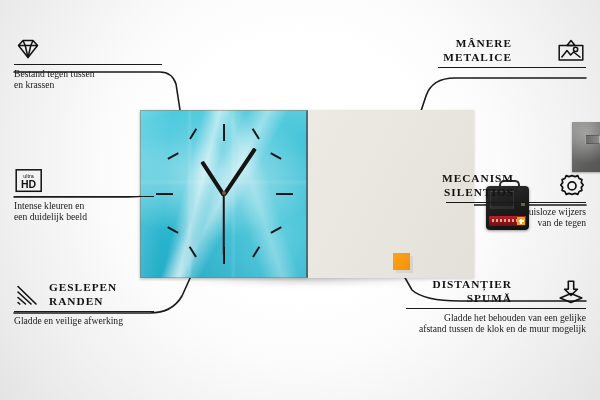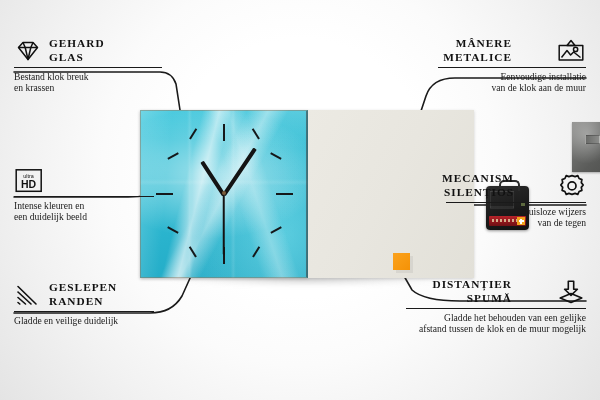--- a/index.html
+++ b/index.html
@@ -205,25 +205,23 @@
 
   <div class="feat" style="left:14px;top:37px;width:148px;">
     <div class="head">
       <svg class="icon" width="28" height="24" viewBox="0 0 28 24">
         <g fill="none" stroke="#111" stroke-width="1.5" stroke-linejoin="round">
           <path d="M4.5,8.5 L9,3.5 L19,3.5 L23.5,8.5 L14,20.5 Z"></path>
           <path d="M4.5,8.5 L23.5,8.5"></path>
           <path d="M9,3.5 L11.2,8.5 L14,20.5 L16.8,8.5 L19,3.5"></path>
         </g>
       </svg>
-      <div class="title">GEHARD
-GLAS</div>
     </div>
     <div class="rule" style="width:148px;"></div>
-    <div class="desc">Bestand klok breuk
+    <div class="desc">Bestand tegen tussen
 en krassen</div>
   </div>
 
   <div class="feat" style="left:14px;top:168px;width:140px;">
     <div class="head">
       <svg class="icon" width="30" height="25" viewBox="0 0 30 25">
         <rect x="2.2" y="1.8" width="25" height="21.5" fill="none" stroke="#111" stroke-width="1.5"></rect>
         <text x="14.6" y="10.2" font-family="Liberation Sans, sans-serif" font-size="5.4" text-anchor="middle" fill="#111">ultra</text>
         <text x="14.6" y="20" font-family="Liberation Sans, sans-serif" font-size="10.5" font-weight="bold" text-anchor="middle" fill="#111">HD</text>
       </svg>
@@ -240,39 +238,37 @@
           <path d="M4,3.5 L22,21"></path>
           <path d="M4,9 L17,21"></path>
           <path d="M4,14.5 L11.5,21"></path>
           <path d="M4,19.5 L5.8,21"></path>
         </g>
       </svg>
       <div class="title">GESLEPEN
 RANDEN</div>
     </div>
     <div class="rule" style="width:140px;"></div>
-    <div class="desc">Gladde en veilige duidelijk</div>
+    <div class="desc">Gladde en veilige afwerking</div>
   </div>
 
   <div class="feat right" style="left:438px;top:37px;width:148px;">
     <div class="head">
       <div class="title" style="flex:1;">MÂNERE
 METALICE</div>
       <svg class="icon" width="30" height="25" viewBox="0 0 30 25">
         <g fill="none" stroke="#111" stroke-width="1.5" stroke-linejoin="round">
           <path d="M15,2.5 L11,7.5 L19,7.5 Z"></path>
           <rect x="3.2" y="7.5" width="23.6" height="14.5"></rect>
           <path d="M5.5,19.5 L11,12.5 L14.6,17 L17.6,14 L24.5,19.5"></path>
           <circle cx="19.6" cy="11.4" r="2.1"></circle>
         </g>
       </svg>
     </div>
     <div class="rule" style="width:148px;"></div>
-    <div class="desc">Eenvoudige installatie
-van de klok aan de muur</div>
   </div>
 
   <div class="feat right" style="left:446px;top:172px;width:140px;">
     <div class="head">
       <div class="title" style="flex:1;">MECANISM
 SILENȚIOS</div>
       <svg class="icon" width="28" height="26" viewBox="0 0 28 26">
         <g fill="none" stroke="#111" stroke-width="1.7" stroke-linejoin="round" stroke-linecap="round">
           <path d="M14,2.6 l3.1,1.0 2.7,-1.0 1.3,2.9 2.8,1.1 -0.6,3.0 1.9,2.4 -1.9,2.4 0.6,3.0 -2.8,1.1 -1.3,2.9 -2.7,-1.0 -3.1,1.0 -3.1,-1.0 -2.7,1.0 -1.3,-2.9 -2.8,-1.1 0.6,-3.0 -1.9,-2.4 1.9,-2.4 -0.6,-3.0 2.8,-1.1 1.3,-2.9 2.7,1.0 Z"></path>
           <circle cx="14" cy="12.9" r="4.0"></circle>

